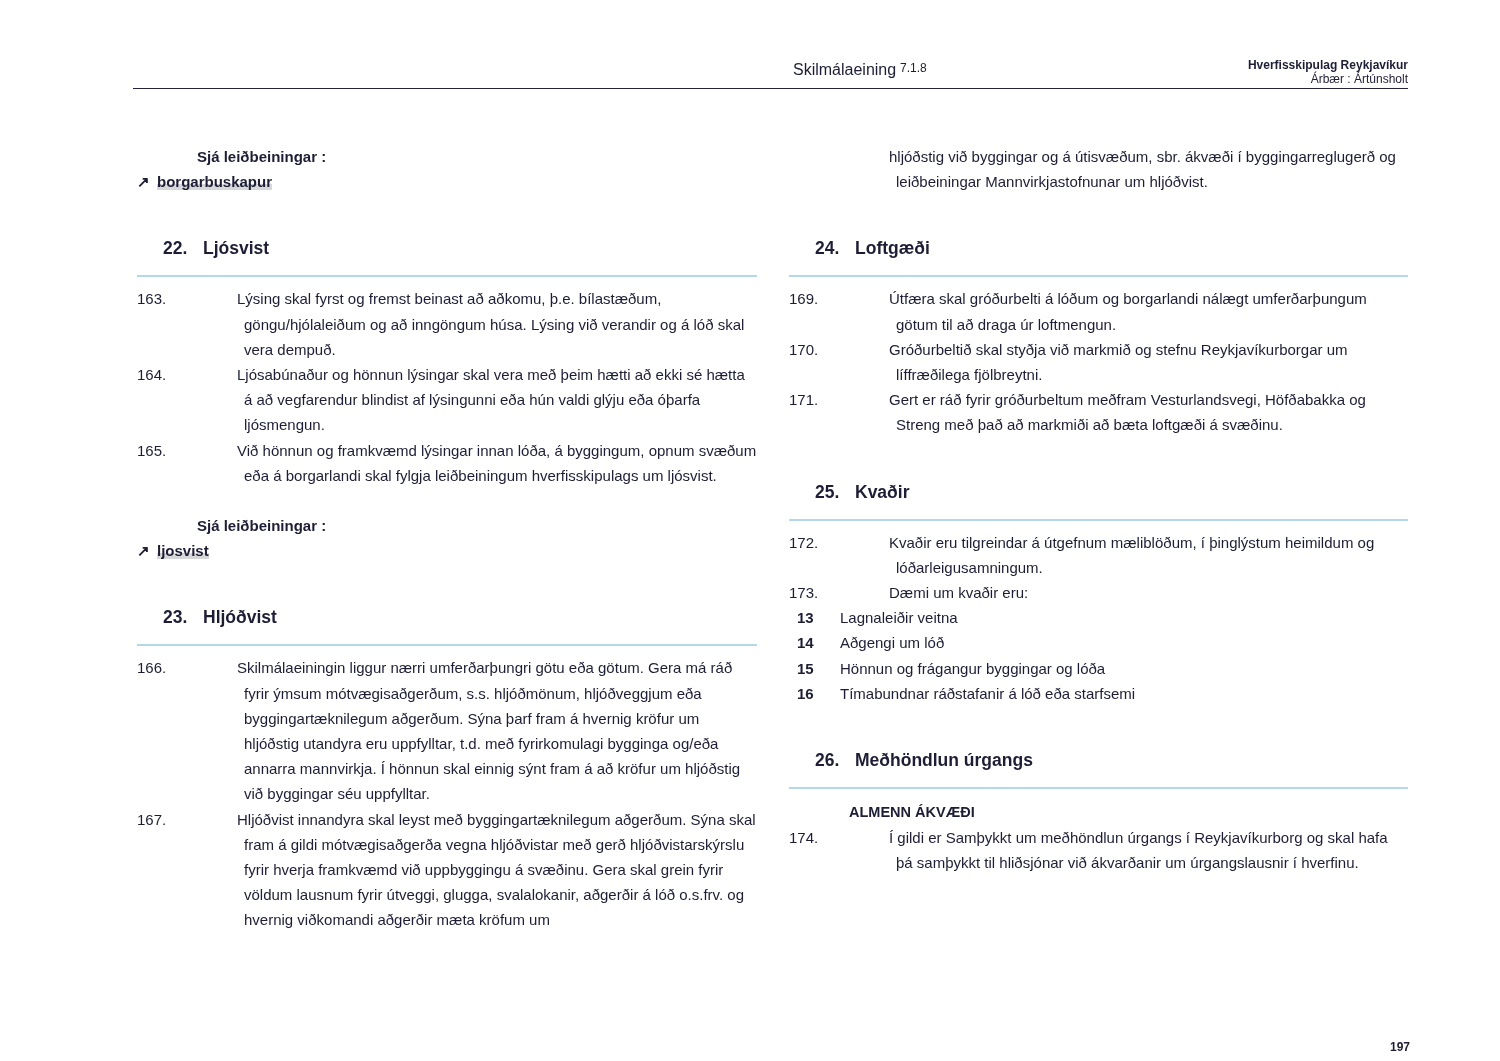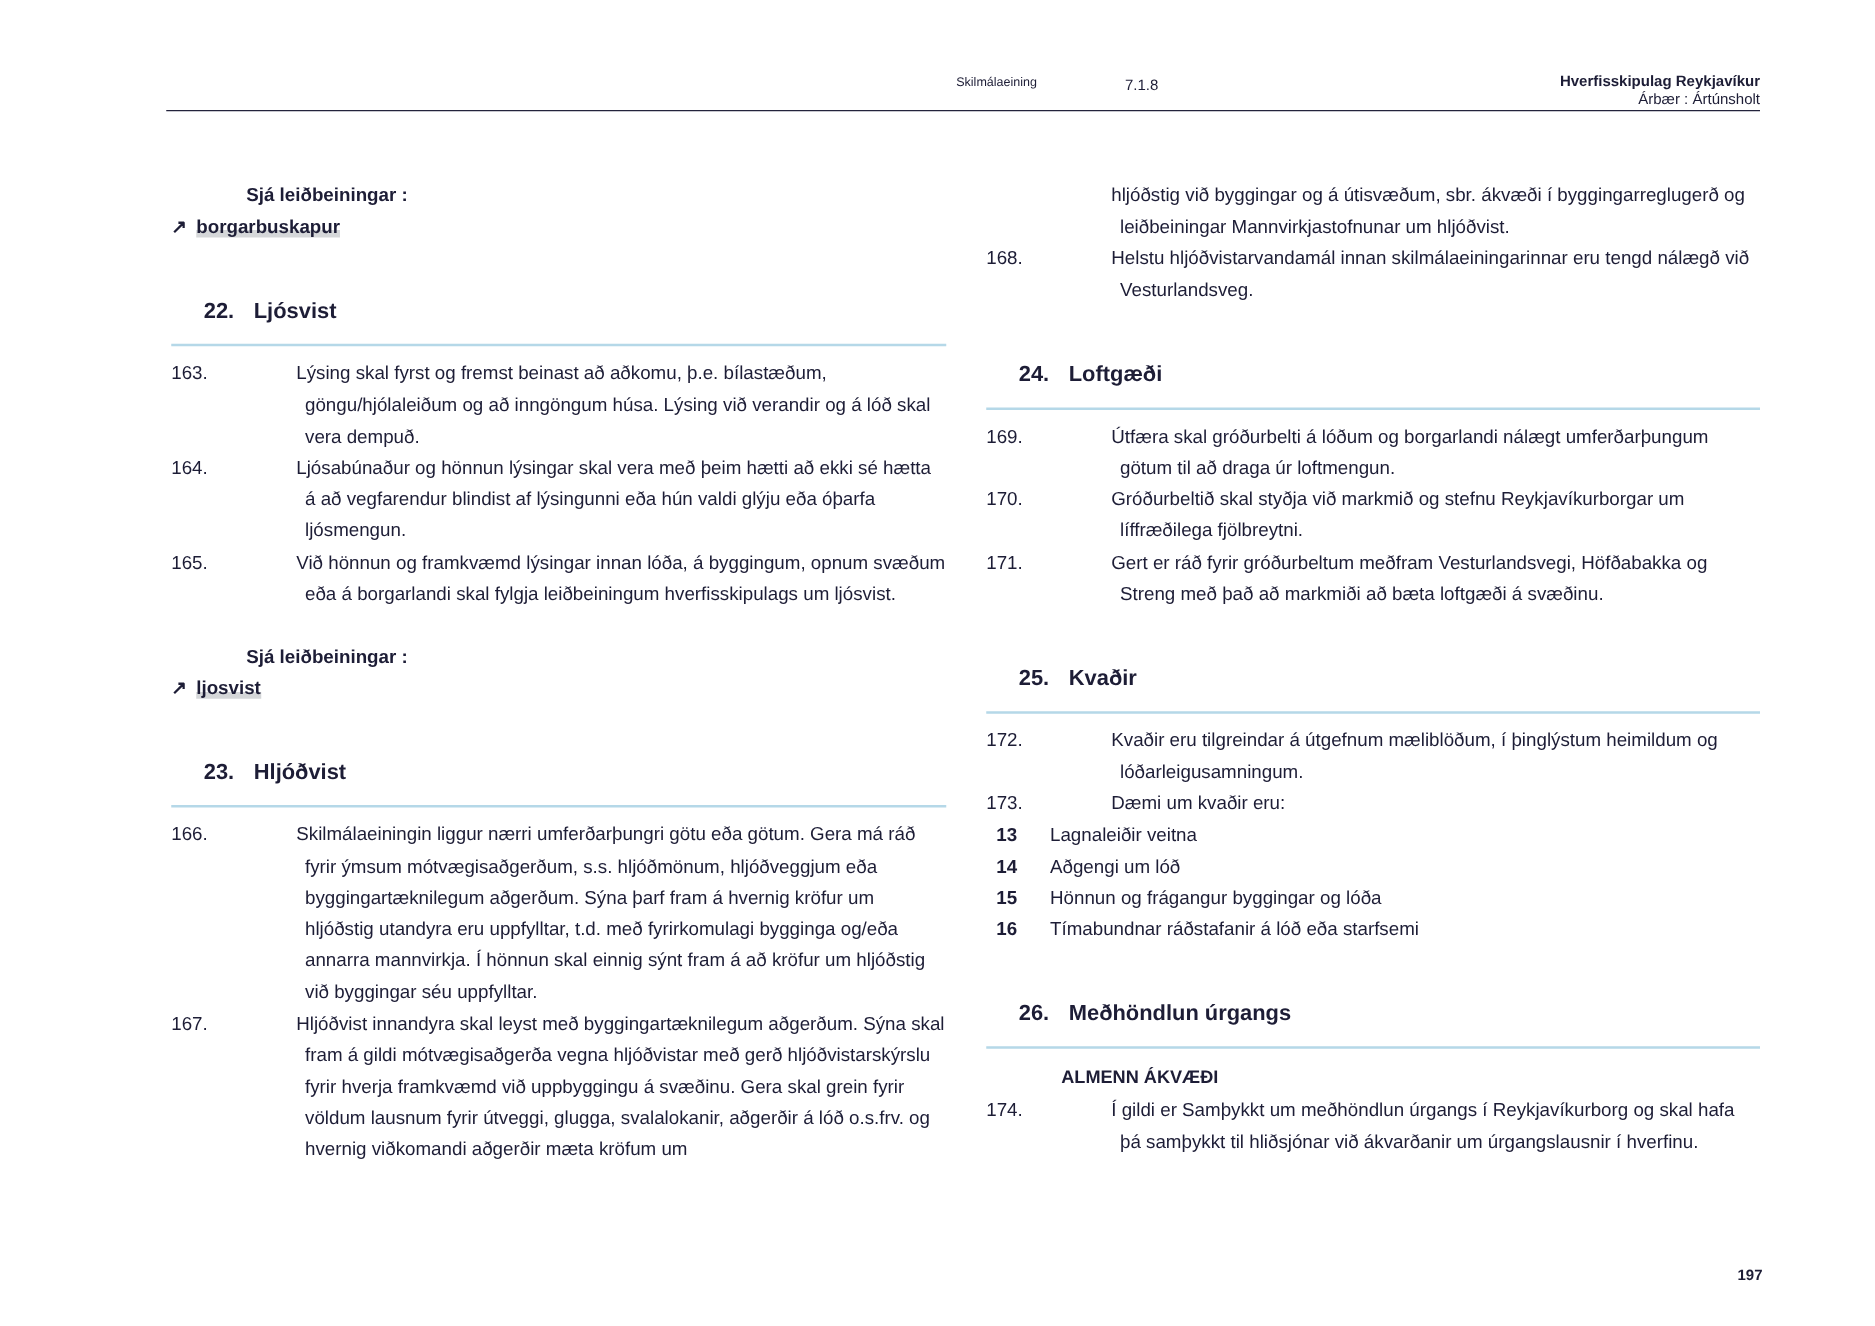--- a/index.html
+++ b/index.html
@@ -1,21 +1,21 @@
 <!DOCTYPE html>
 <html><head>
 <meta charset="utf-8">
 <style>
   * { margin:0; padding:0; box-sizing:border-box; }
   html,body { background:#ffffff; }
   body { font-family:"Liberation Sans", sans-serif; color:#1d1d36; }
   .page { position:relative; width:1500px; height:1061px; background:#ffffff; overflow:hidden; }
 
   
-  .hdr-section-label { position:absolute; left:765px; top:61px; font-size:10px;text-align:right; }
+  .hdr-section-label { position:absolute; left:793px; top:61px; font-size:16px;text-align:right; }
   .hdr-section-number { position:absolute; left:900px; top:61px; font-size:12px; }
   .hdr-right { position:absolute; right:92px; top:58px; text-align:right; font-size:12px; line-height:14px; }
   .hdr-right .t { font-weight:bold; }
   .hdr-rule { position:absolute; left:133px; top:88px; width:1275px; height:1px; background:#23233c; }
 
   
   .col { position:absolute; top:144px; font-size:15px; line-height:25.2px; }
   .col-left  { left:137px; width:620px; }
   .col-right { left:789px; width:619px; }
 
@@ -39,21 +39,21 @@
   .para { display:flex;gap:40px; }
   .para .pn { width:60px; flex:none; }
   .para .pt { flex:1; padding-left:7px; text-indent:-7px; }
 
   
   .kv-item { display:flex; padding-left:8px; }
   .kv-item .kn { width:43px; flex:none; font-weight:bold; }
 
   .subhead { margin-left:60px; margin-top:11px; font-weight:bold; font-size:14.5px; }
 
-  .pagenum { position:absolute; right:90px; top:1013px; font-size:12px; font-weight:bold; }
+  .pagenum { position:absolute; right:90px; top:1040px; font-size:12px; font-weight:bold; }
 </style>
 </head>
 <body>
 
 <div class="page">
 
   <span class="hdr-section-label">Skilmálaeining</span>
   <span class="hdr-section-number">7.1.8</span>
   <div class="hdr-right">
     <div class="t">Hverfisskipulag Reykjavíkur</div>
@@ -113,24 +113,20 @@
 
   </div>
 
   <div class="col col-right">
 
     <div class="paras first">
       <div class="para">
         <span class="pn"></span>
         <span class="pt">hljóðstig við byggingar og á útisvæðum, sbr. ákvæði í byggingarreglugerð og leiðbeiningar Mannvirkjastofnunar um hljóðvist.</span>
       </div>
-      <div class="para">
-        <span class="pn">168.</span>
-        <span class="pt">Helstu hljóðvistarvandamál innan skilmálaeiningarinnar eru tengd nálægð við Vesturlandsveg.</span>
-      </div>
     </div>
 
     <div class="sec-heading">
       <span class="sn">24.</span>
       <span>Loftgæði</span>
     </div>
     <div class="rule"></div>
 
     <div class="paras">
       <div class="para">

